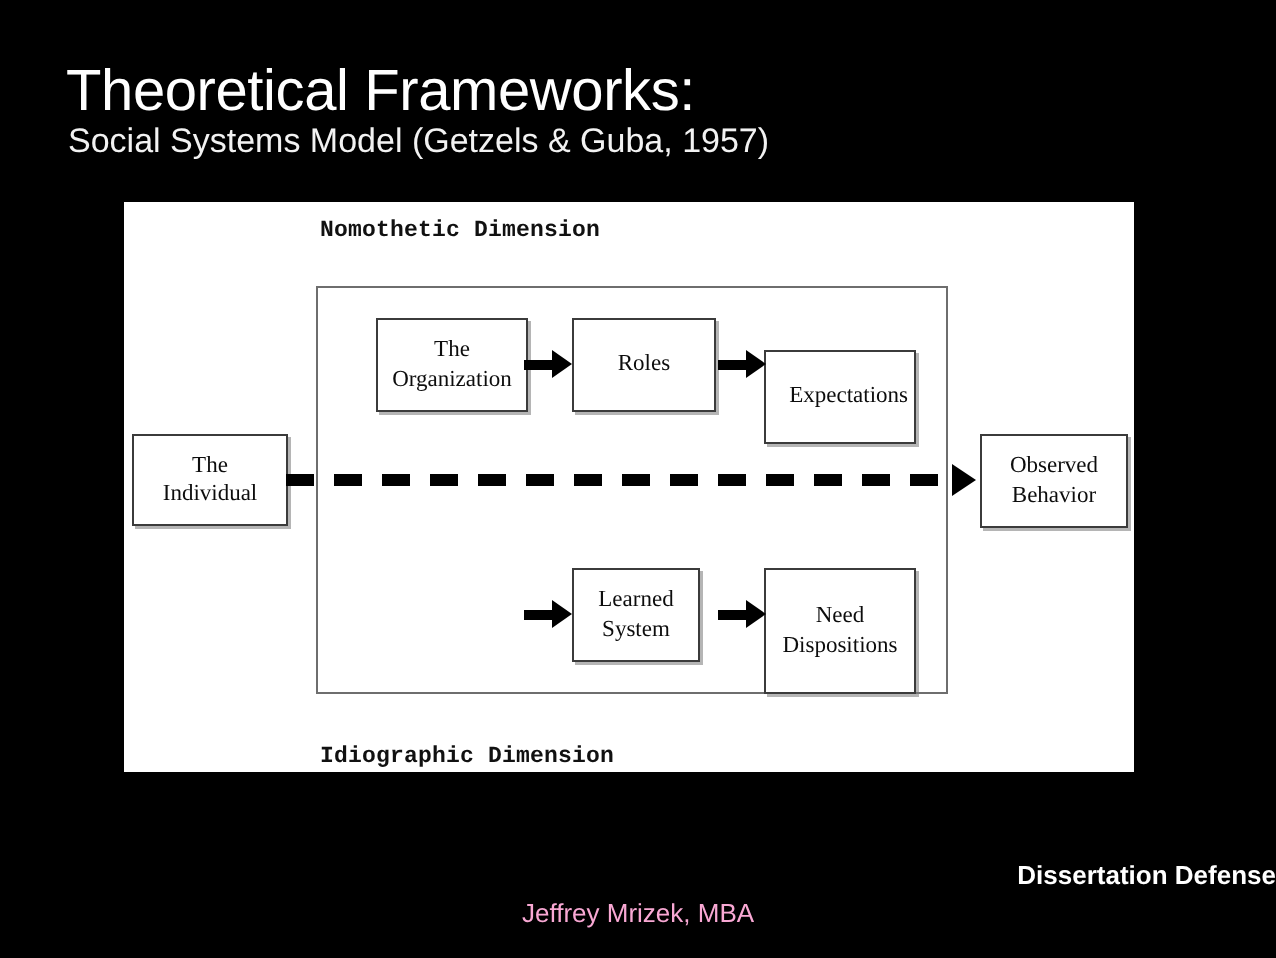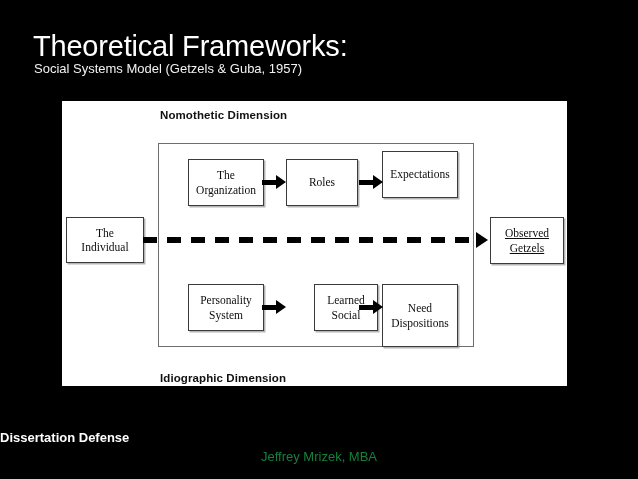--- a/index.html
+++ b/index.html
@@ -24,39 +24,39 @@
     font-size: 29px;
     font-weight: 400;
     letter-spacing: -0.2px;
     white-space: nowrap;
   }
   #slide-subtitle {
     position: absolute;
     left: 34px;
     top: 61px;
     color: #f2f2f2;
-    font-size: 13px;
+    font-size: 17px;
     font-weight: 400;
     white-space: nowrap;
   }
 
   
   #diagram-panel {
     position: absolute;
     left: 62px;
     top: 101px;
     width: 505px;
     height: 285px;
     background: #ffffff;
   }
 
   
   .dim-label {
     position: absolute;
-    font-family: Liberation Sans, sans-serif;
+    font-family: Liberation Mono, monospace;
     font-weight: bold;
     font-size: 11.5px;
     color: #111111;
     white-space: nowrap;
     letter-spacing: 0.1px;
   }
   #label-nomothetic { left: 98px; top: 8px; }
   #label-idiographic { left: 98px; top: 255px; margin-top: 16px; }
 
   
@@ -86,28 +86,28 @@
     font-size: 11.5px;
     line-height: 1.22;
     color: #0d0d0d;
     padding: 2px 3px;
   }
   .node span { display: block; }
 
   
   #node-organization  { left: 126px; top: 58px;  width: 76px; height: 47px; }
   #node-roles         { left: 224px; top: 58px;  width: 72px; height: 47px; }
-  #node-expectations  { left: 320px; top: 50px;  width: 76px; height: 47px; }
+  #node-expectations  { left: 320px; top: 74px;  width: 76px; height: 47px; justify-content: flex-end; }
   
   #node-personality   { left: 126px; top: 183px; width: 76px; height: 47px; }
-  #node-beliefs       { left: 224px; top: 183px; width: 64px; height: 47px; margin-left: 28px; }
+  #node-beliefs       { left: 224px; top: 183px; width: 64px; height: 47px; }
   #node-dispositions  { left: 320px; top: 183px; width: 76px; height: 63px; }
   
   #node-individual    { left: 4px;   top: 116px; width: 78px; height: 46px; }
-  #node-behavior      { left: 428px; top: 116px; width: 74px; height: 47px; text-decoration: underline; }
+  #node-behavior      { left: 428px; top: 116px; width: 74px; height: 47px; }
 
   
   .arrow {
     position: absolute;
     height: 16px;
     width: 24px;
   }
   .arrow .shaft {
     position: absolute;
     left: 0;
@@ -153,32 +153,32 @@
     border-bottom: 8px solid transparent;
     border-left: 12px solid #000000;
   }
 
   
   #footer-title {
     position: absolute;
     left: 0;
     right: 0;
     top: 430px;
-    text-align: left;
+    text-align: right;
     color: #ffffff;
     font-size: 13px;
     font-weight: bold;
   }
   #footer-author {
     position: absolute;
     left: 0;
     right: 0;
     top: 449px;
     text-align: center;
-    color: #15803d;
+    color: #f9a8d4;
     font-size: 13px;
     font-weight: 400;
   }
 </style>
 </head>
 <body>
 
 <div id="slide-title">Theoretical Frameworks:</div>
 <div id="slide-subtitle">Social Systems Model (Getzels &amp; Guba, 1957)</div>
 
@@ -217,30 +217,24 @@
     <div class="head"></div>
   </div>
   <div class="arrow" id="arrow-roles-exp">
     <div class="shaft"></div>
     <div class="head"></div>
   </div>
 
   <div id="dashed-line"></div>
   <div id="dashed-arrowhead"></div>
 
-  <div class="node" id="node-personality">
-    <div>
-      <span>Personality</span>
+  <div class="node" id="node-beliefs">
+    <div>
+      <span>Learned</span>
       <span>System</span>
-    </div>
-  </div>
-  <div class="node" id="node-beliefs">
-    <div>
-      <span>Learned</span>
-      <span>Social</span>
     </div>
   </div>
   <div class="node" id="node-dispositions">
     <div>
       <span>Need</span>
       <span>Dispositions</span>
     </div>
   </div>
 
   <div class="arrow" id="arrow-pers-beliefs">
@@ -248,21 +242,21 @@
     <div class="head"></div>
   </div>
   <div class="arrow" id="arrow-beliefs-need">
     <div class="shaft"></div>
     <div class="head"></div>
   </div>
 
   <div class="node" id="node-behavior">
     <div>
       <span>Observed</span>
-      <span>Getzels</span>
+      <span>Behavior</span>
     </div>
   </div>
 
   <div class="dim-label" id="label-idiographic">Idiographic Dimension</div>
 </div>
 
 <div id="footer-title">Dissertation Defense</div>
 <div id="footer-author">Jeffrey Mrizek, MBA</div>
 
 </body></html>

